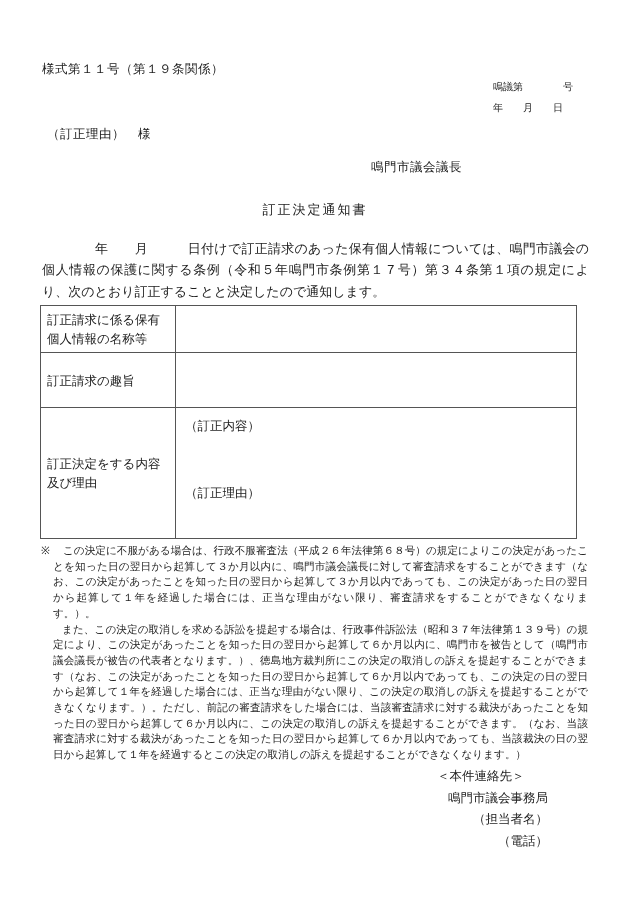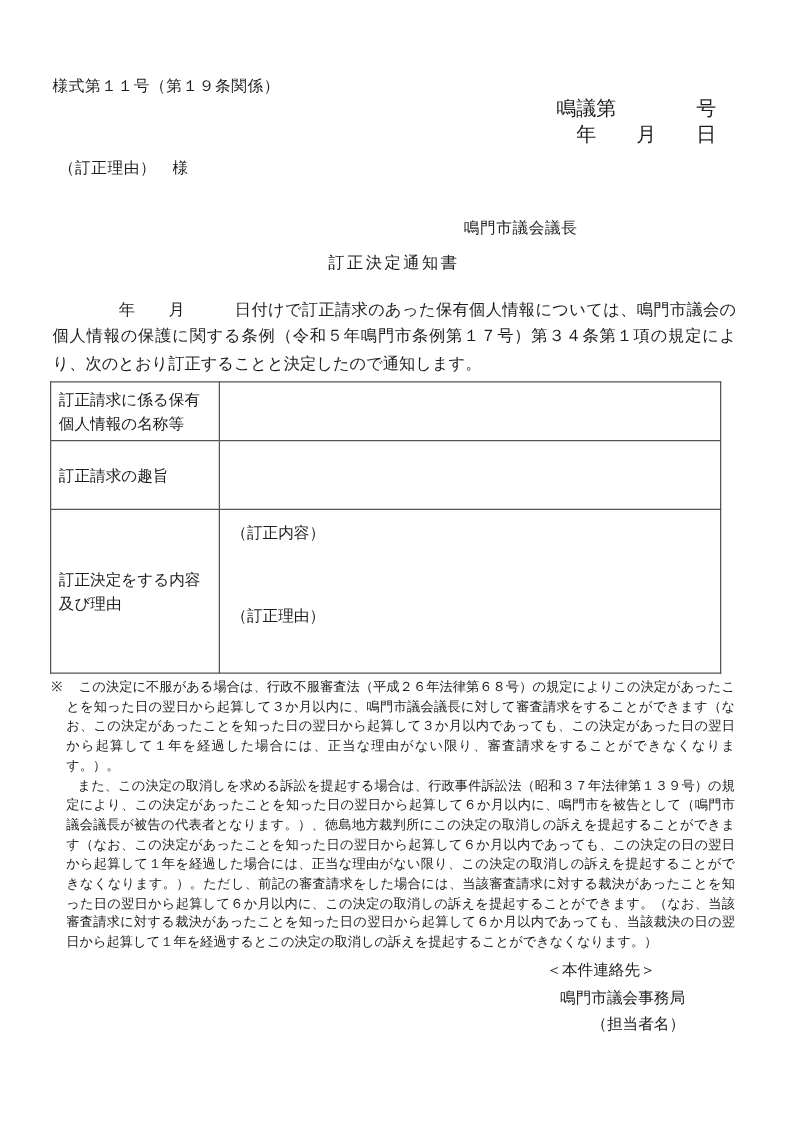--- a/index.html
+++ b/index.html
@@ -15,36 +15,35 @@
   }
   .form-number {
     position: absolute;
     left: 42px; top: 61px;
     font-size: 12.5px;
     letter-spacing: 0.5px;
   }
   .header-right {
     position: absolute;
     right: 57px; top: 77px;
-    text-align: right;
-    font-size: 16px;
+    text-align: left;
+    font-size: 10px;
     line-height: 20.5px;
   }
   .addressee {
     position: absolute;
     left: 47px; top: 126px;
     font-size: 12.5px;
     letter-spacing: 0.5px;
   }
   .sender {
     position: absolute;
     left: 371px; top: 159px;
     font-size: 12.5px;
     letter-spacing: 0.5px;
-    margin-top: 15px;
   }
   .doc-title {
     position: absolute;
     left: 0; top: 201px;
     width: 100%;
     text-align: center;
     font-size: 13px;
     letter-spacing: 2px;
   }
   .body-text {
@@ -147,15 +146,16 @@
 
   <div class="notes">
     <p class="note-p1"><span class="note-marker">※</span><span>この決定に不服がある場合は、行政不服審査法（平成２６年法律第６８号）の規定によりこの決定があったことを知った日の翌日から起算して３か月以内に、鳴門市議会議長に対して審査請求をすることができます（なお、この決定があったことを知った日の翌日から起算して３か月以内であっても、この決定があった日の翌日から起算して１年を経過した場合には、正当な理由がない限り、審査請求をすることができなくなります。）。</span></p>
     <p class="note-p2">また、この決定の取消しを求める訴訟を提起する場合は、行政事件訴訟法（昭和３７年法律第１３９号）の規定により、この決定があったことを知った日の翌日から起算して６か月以内に、鳴門市を被告として（鳴門市議会議長が被告の代表者となります。）、徳島地方裁判所にこの決定の取消しの訴えを提起することができます（なお、この決定があったことを知った日の翌日から起算して６か月以内であっても、この決定の日の翌日から起算して１年を経過した場合には、正当な理由がない限り、この決定の取消しの訴えを提起することができなくなります。）。ただし、前記の審査請求をした場合には、当該審査請求に対する裁決があったことを知った日の翌日から起算して６か月以内に、この決定の取消しの訴えを提起することができます。（なお、当該審査請求に対する裁決があったことを知った日の翌日から起算して６か月以内であっても、当該裁決の日の翌日から起算して１年を経過するとこの決定の取消しの訴えを提起することができなくなります。）</p>
   </div>
 
   <div class="contact-block">
     <div class="contact-label">＜本件連絡先＞</div>
     <div class="contact-office">鳴門市議会事務局</div>
     <div class="contact-person">（担当者名）</div>
+    <div class="contact-phone">（電話）</div>
   </div>
 
 </div>
 
 </body></html>

